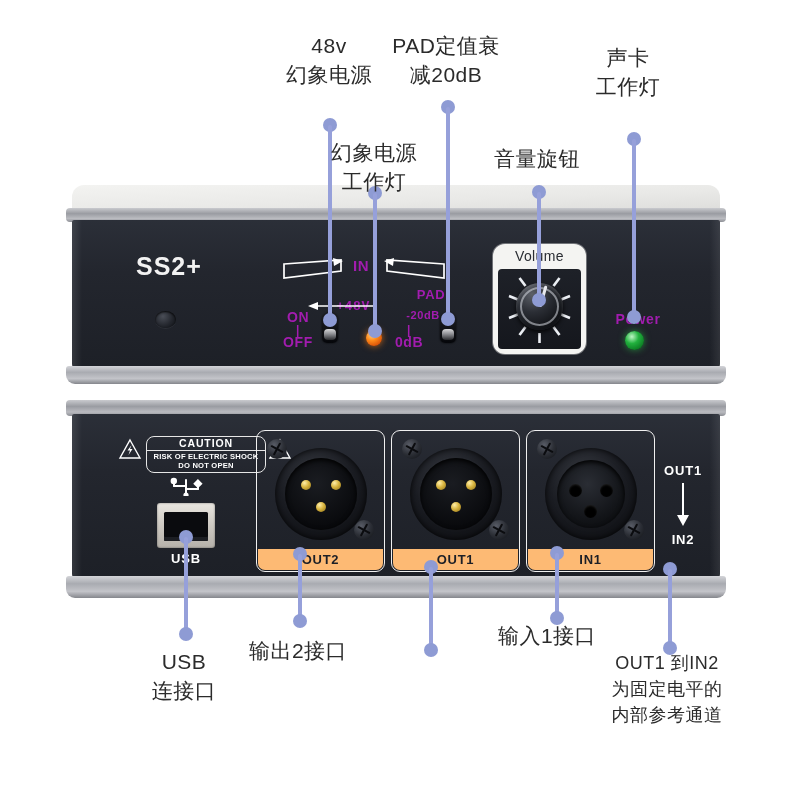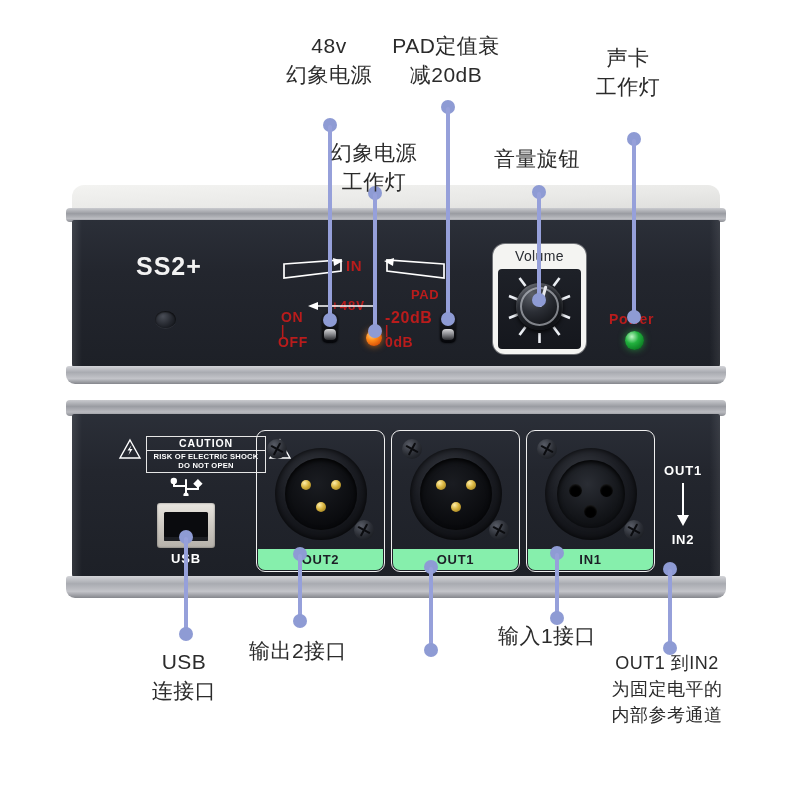--- a/index.html
+++ b/index.html
@@ -71,25 +71,25 @@
   }
   .side-shadow-l, .side-shadow-r {
     position: absolute;
     top: 0; bottom: 0;
     width: 10px;
   }
 
   
   .silk {
     position: absolute;
-    color: #b91c1c;
+    color: #a21caf;
     font-weight: bold;
     font-size: 13px;
     letter-spacing: .6px;
-    text-align: left;
+    text-align: center;
     line-height: 1.05;
   }
   .brand {
     position: absolute;
     color: #f2f2f2;
     font-weight: bold;
     font-size: 25px;
     letter-spacing: 1px;
   }
   .screw-hole {
@@ -212,21 +212,21 @@
   .port-plate {
     position: absolute;
     border: 1.6px solid #f0f0f0;
     border-radius: 9px;
     background: transparent;
   }
   .plate-cap {
     position: absolute;
     left: 1px; right: 1px; bottom: 1px;
     height: 21px;
-    background: #86efac;
+    background: #fdba74;
     border-radius: 0 0 7px 7px;
   }
   .plate-cap-text {
     position: absolute;
     left: 0; right: 0; top: 3px;
     text-align: center;
     color: #1c1f26;
     font-size: 13px;
     font-weight: bold;
     letter-spacing: .7px;
@@ -322,21 +322,21 @@
     <div class="silk" style="left:281px; top:310px; width:34px; font-size:14px;">ON</div>
     <div class="silk" style="left:281px; top:324px; width:34px; font-size:12px;">|</div>
     <div class="silk" style="left:278px; top:335px; width:40px; font-size:14px;">OFF</div>
 
     <div class="toggle" style="left:322px; top:313px;"></div>
 
     <div class="led amber" style="left:366px; top:330px; width:16px; height:16px;"></div>
 
     <div class="silk" style="left:411px; top:288px; width:40px;">PAD</div>
 
-    <div class="silk" style="left:385px; top:310px; width:48px; font-size:16px;">-20dB</div>
+    <div class="silk" style="left:399px; top:310px; width:48px; font-size:11px;">-20dB</div>
     <div class="silk" style="left:385px; top:324px; width:48px; font-size:12px;">|</div>
     <div class="silk" style="left:385px; top:335px; width:48px; font-size:14px;">0dB</div>
 
     <div class="toggle" style="left:440px; top:313px;"></div>
 
     <div class="vol-panel" style="left:493px; top:244px; width:93px; height:110px;">
       <div class="vol-label">Volume</div>
       <div class="vol-window">
         <svg class="knob-ticks" width="83" height="80" viewBox="0 0 83 80">
           <g stroke="#eceff4" stroke-width="2.6" stroke-linecap="butt">
@@ -372,21 +372,21 @@
       <div class="side-shadow-r" style="right:0; background:linear-gradient(270deg, rgba(255,255,255,.08), rgba(255,255,255,0));"></div>
     </div>
 
     <div class="bottom-rail" style="left:66px; top:576px; width:660px; height:22px;"></div>
 
     <svg class="tri-warn" style="left:118px; top:438px;" width="24" height="22" viewBox="0 0 24 22">
       <path d="M12 2 L22 20 L2 20 Z" fill="none" stroke="#ffffff" stroke-width="1.4"></path>
       <path d="M13.5 7 L9.5 12.5 L12 12.5 L10.5 17 L14.5 11 L12 11 Z" fill="#ffffff"></path>
     </svg>
 
-    <div class="caution-box" style="left:146px; top:436px; width:118px;">
+    <div class="caution-box" style="left:146px; top:436px; width:118px;border-radius:8px;">
       <div class="caution-title">CAUTION</div>
       <div class="caution-sub">RISK OF ELECTRIC SHOCK</div>
       <div class="caution-sub" style="margin-top:-3px; padding-top:0;">DO NOT OPEN</div>
     </div>
 
     <svg class="tri-warn" style="left:268px; top:438px;" width="24" height="22" viewBox="0 0 24 22">
       <path d="M12 2 L22 20 L2 20 Z" fill="none" stroke="#ffffff" stroke-width="1.4"></path>
       <rect x="11.1" y="8" width="1.9" height="6.4" fill="#ffffff"></rect>
       <rect x="11.1" y="15.6" width="1.9" height="1.9" fill="#ffffff"></rect>
     </svg>

